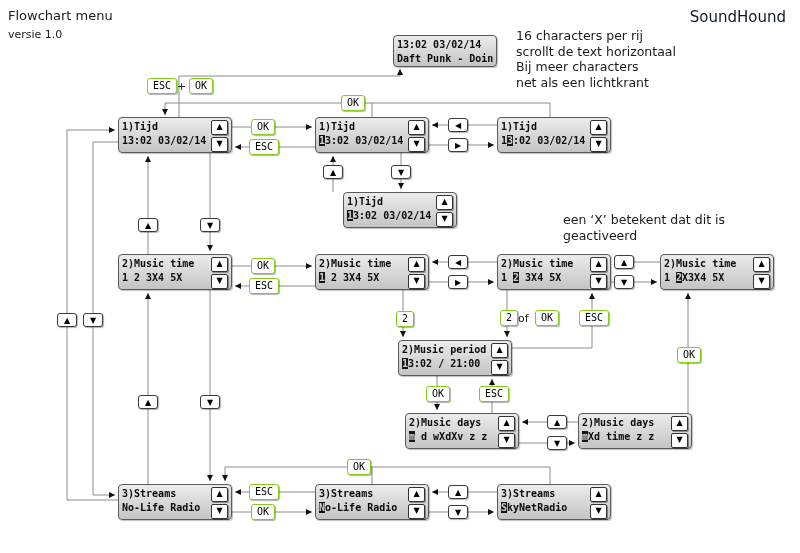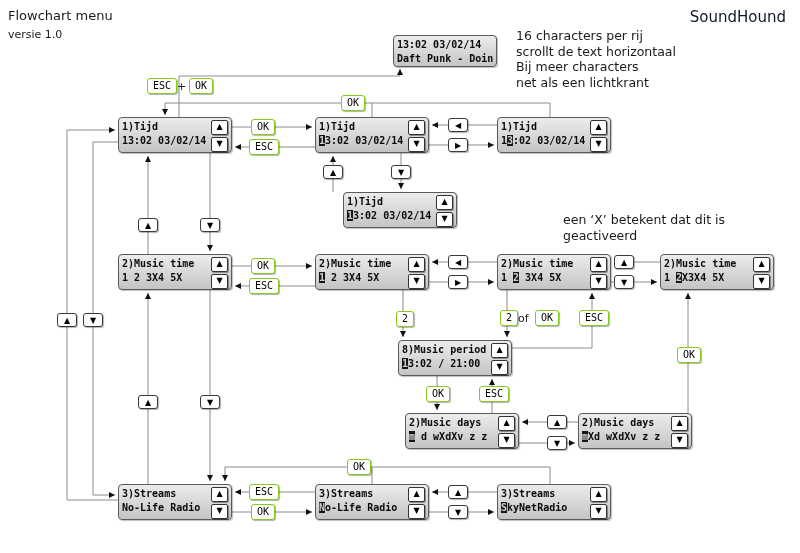--- a/index.html
+++ b/index.html
@@ -187,21 +187,21 @@
       <div class="ll"><span>1 </span><span class="inv">2</span><span>X3X4 5X</span></div>
     </div>
     <div class="la">
       <div class="ab">▲</div>
       <div class="ab">▼</div>
     </div>
   </div>
 
   <div class="lcd" style="left:398px;top:340px;">
     <div class="lt">
-      <div class="ll">8)Music period</div>
+      <div class="ll">2)Music period</div>
       <div class="ll"><span></span><span class="inv">1</span><span>3:02 / 21:00</span></div>
     </div>
     <div class="la">
       <div class="ab">▲</div>
       <div class="ab">▼</div>
     </div>
   </div>
 
   <div class="lcd" style="left:405px;top:413px;">
     <div class="lt">
@@ -210,21 +210,21 @@
     </div>
     <div class="la">
       <div class="ab">▲</div>
       <div class="ab">▼</div>
     </div>
   </div>
 
   <div class="lcd" style="left:578px;top:413px;">
     <div class="lt">
       <div class="ll">2)Music days</div>
-      <div class="ll"><span></span><span class="inv">m</span><span>Xd wXdXv z z</span></div>
+      <div class="ll"><span></span><span class="inv">m</span><span>Xd time z z</span></div>
     </div>
     <div class="la">
       <div class="ab">▲</div>
       <div class="ab">▼</div>
     </div>
   </div>
 
   <div class="lcd" style="left:118px;top:484px;">
     <div class="lt">
       <div class="ll">3)Streams</div>

